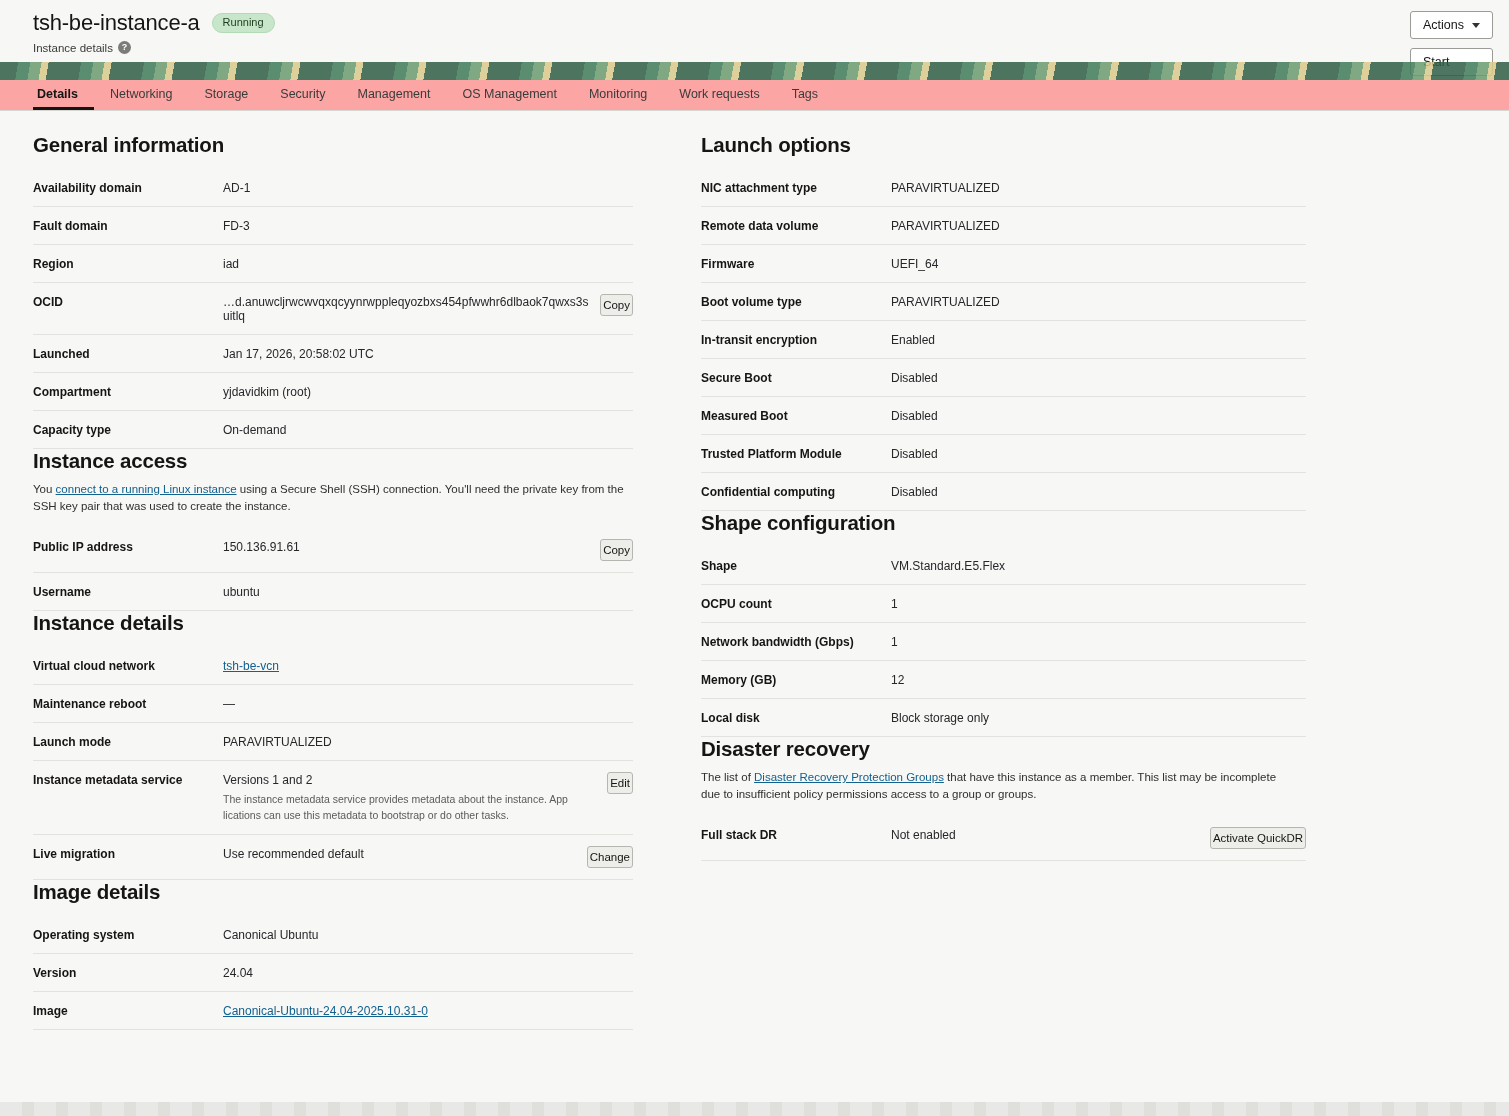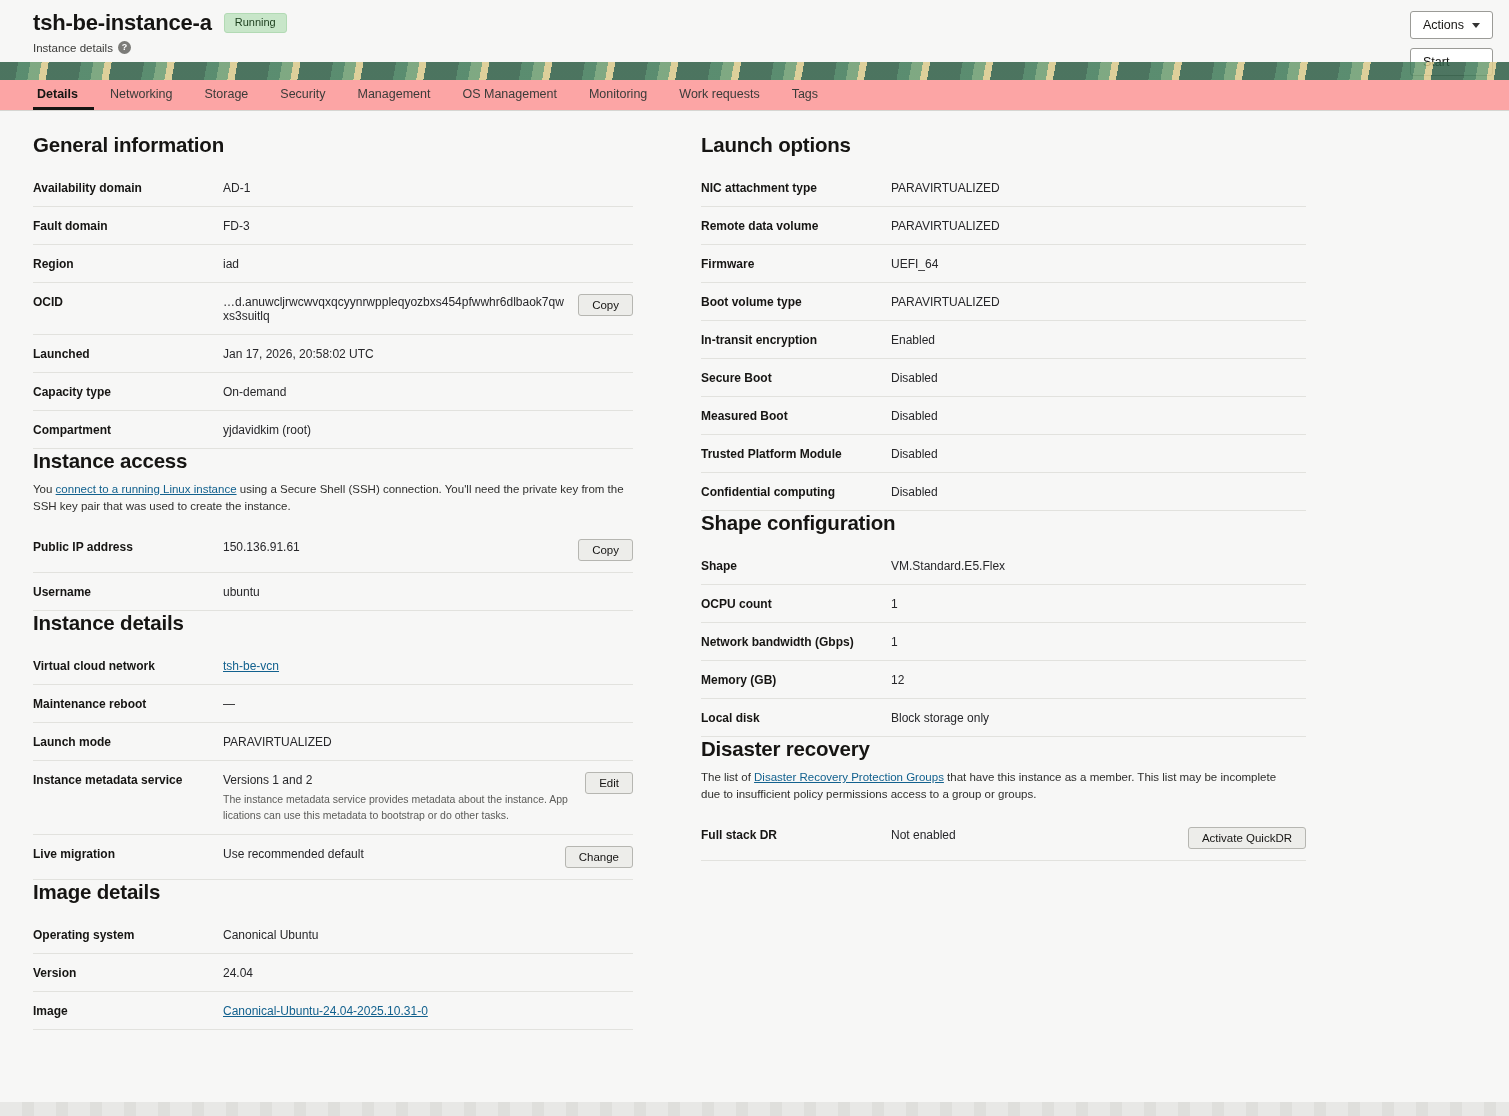--- a/index.html
+++ b/index.html
@@ -21,29 +21,29 @@
     background: #f7f7f6;
     padding: 10px 16px 0 33px;
   }
   .title-row {
     display: flex;
     align-items: center;
     gap: 12px;
   }
   .page-title {
     font-size: 22px;
-    font-weight: bold;
+    font-weight: normal;
     letter-spacing: -0.2px;
     color: #161513;
   }
   .status-pill {
     background: #c8e6c9;
     color: #1b3d1c;
     font-size: 11px;
-    border-radius: 3px;
+    border-radius: 10px;
     padding: 3px 10px 4px;
     line-height: 1;
     border: 1px solid #b2dab4;
   }
   .subtitle-row {
     display: flex;
     align-items: center;
     gap: 5px;
     margin-top: 5px;
   }
@@ -192,21 +192,21 @@
   .row .act {
     flex: 0 0 auto;
     margin-left: 10px;
   }
   .btn-sm {
     font-family: "Liberation Sans", sans-serif;
     font-size: 11.5px;
     background: #ededea;
     border: 1px solid #b6b6b1;
     border-radius: 3px;
-    padding: 4px 13px;
+    padding: 4px 2px;
     cursor: pointer;
     color: #161513;
     white-space: nowrap;
   }
 
   .row-right .label { flex: 0 0 190px; }
 
   .mono-ocid { font-size: 12px; }
   .bottom-strip {
     position: fixed;
@@ -273,26 +273,26 @@
         <div class="value mono-ocid">…d.anuwcljrwcwvqxqcyynrwppleqyozbxs454pfwwhr6dlbaok7qwxs3suitlq</div>
         <div class="act">
           <button class="btn-sm">Copy</button>
         </div>
       </div>
       <div class="row">
         <div class="label">Launched</div>
         <div class="value">Jan 17, 2026, 20:58:02 UTC</div>
       </div>
       <div class="row">
+        <div class="label">Compartment</div>
+        <div class="value">yjdavidkim (root)</div>
+      </div>
+      <div class="row">
         <div class="label">Capacity type</div>
         <div class="value">On-demand</div>
-      </div>
-      <div class="row">
-        <div class="label">Compartment</div>
-        <div class="value">yjdavidkim (root)</div>
       </div>
     </div>
 
     <h2 class="section section-gap">Instance access</h2>
     <div class="desc">
       <span>You </span><a class="link">connect to a running Linux instance</a><span> using a Secure Shell (SSH) connection. You'll need the private key from the SSH key pair that was used to create the instance.</span>
     </div>
     <div>
       <div class="row">
         <div class="label">Public IP address</div>

